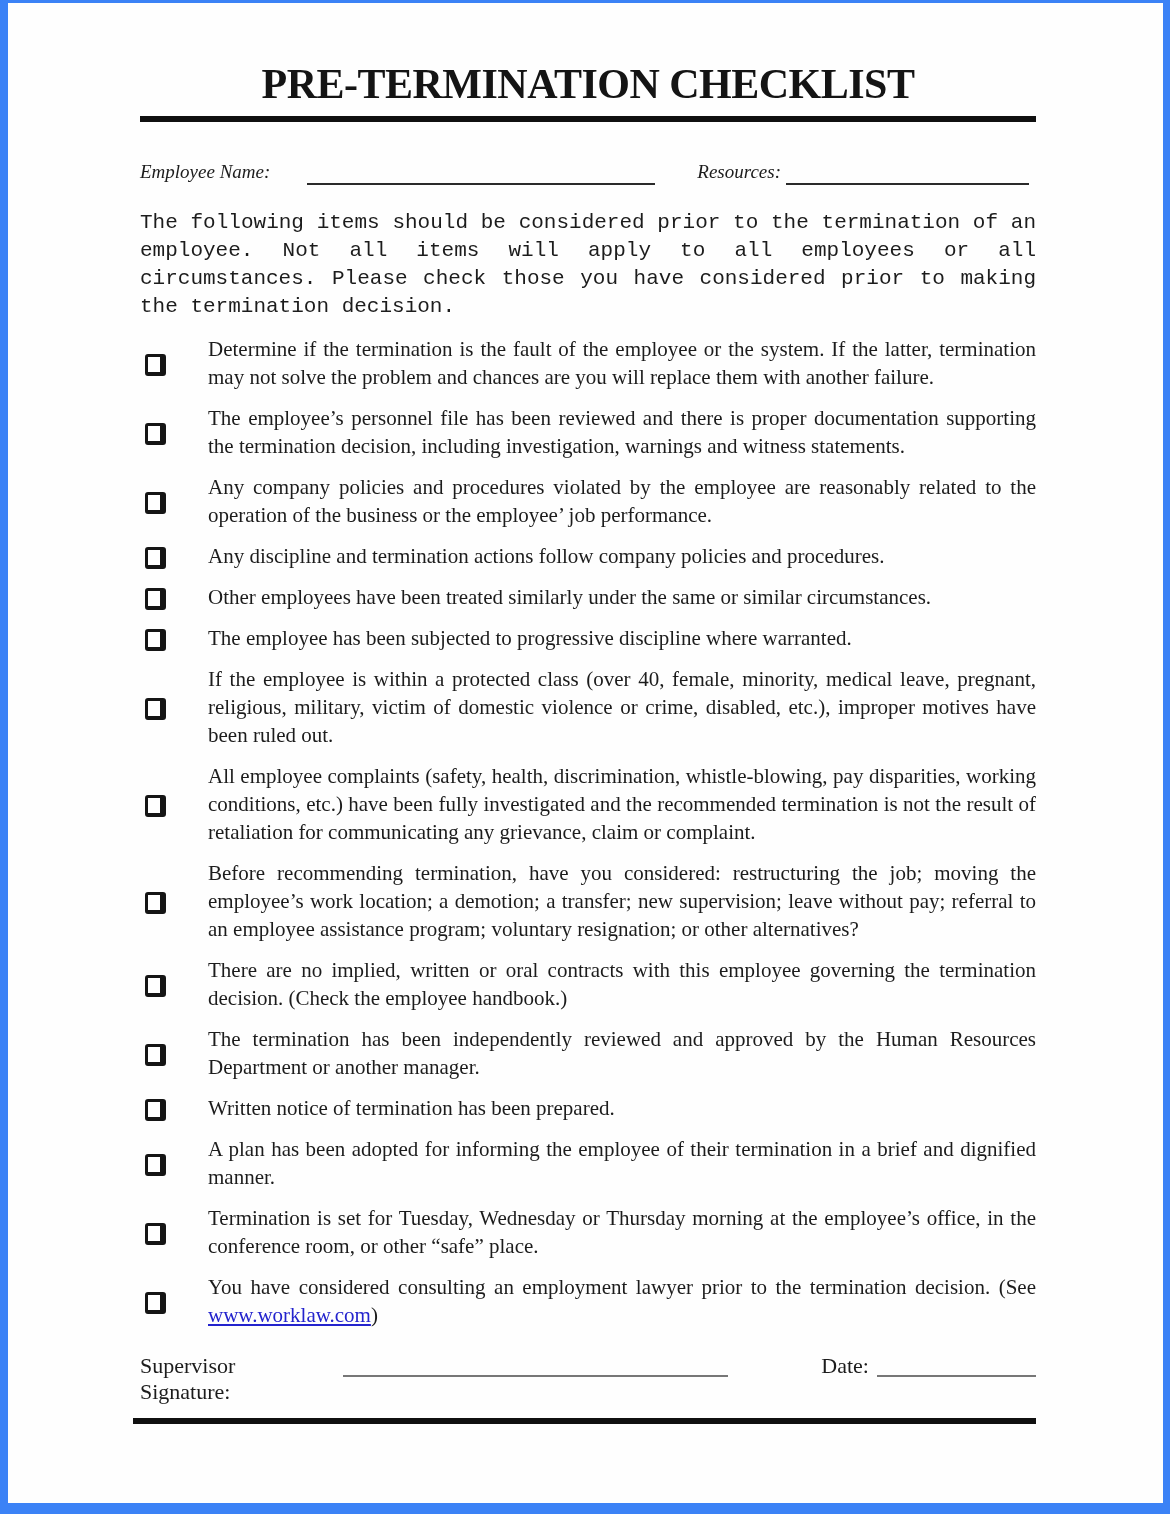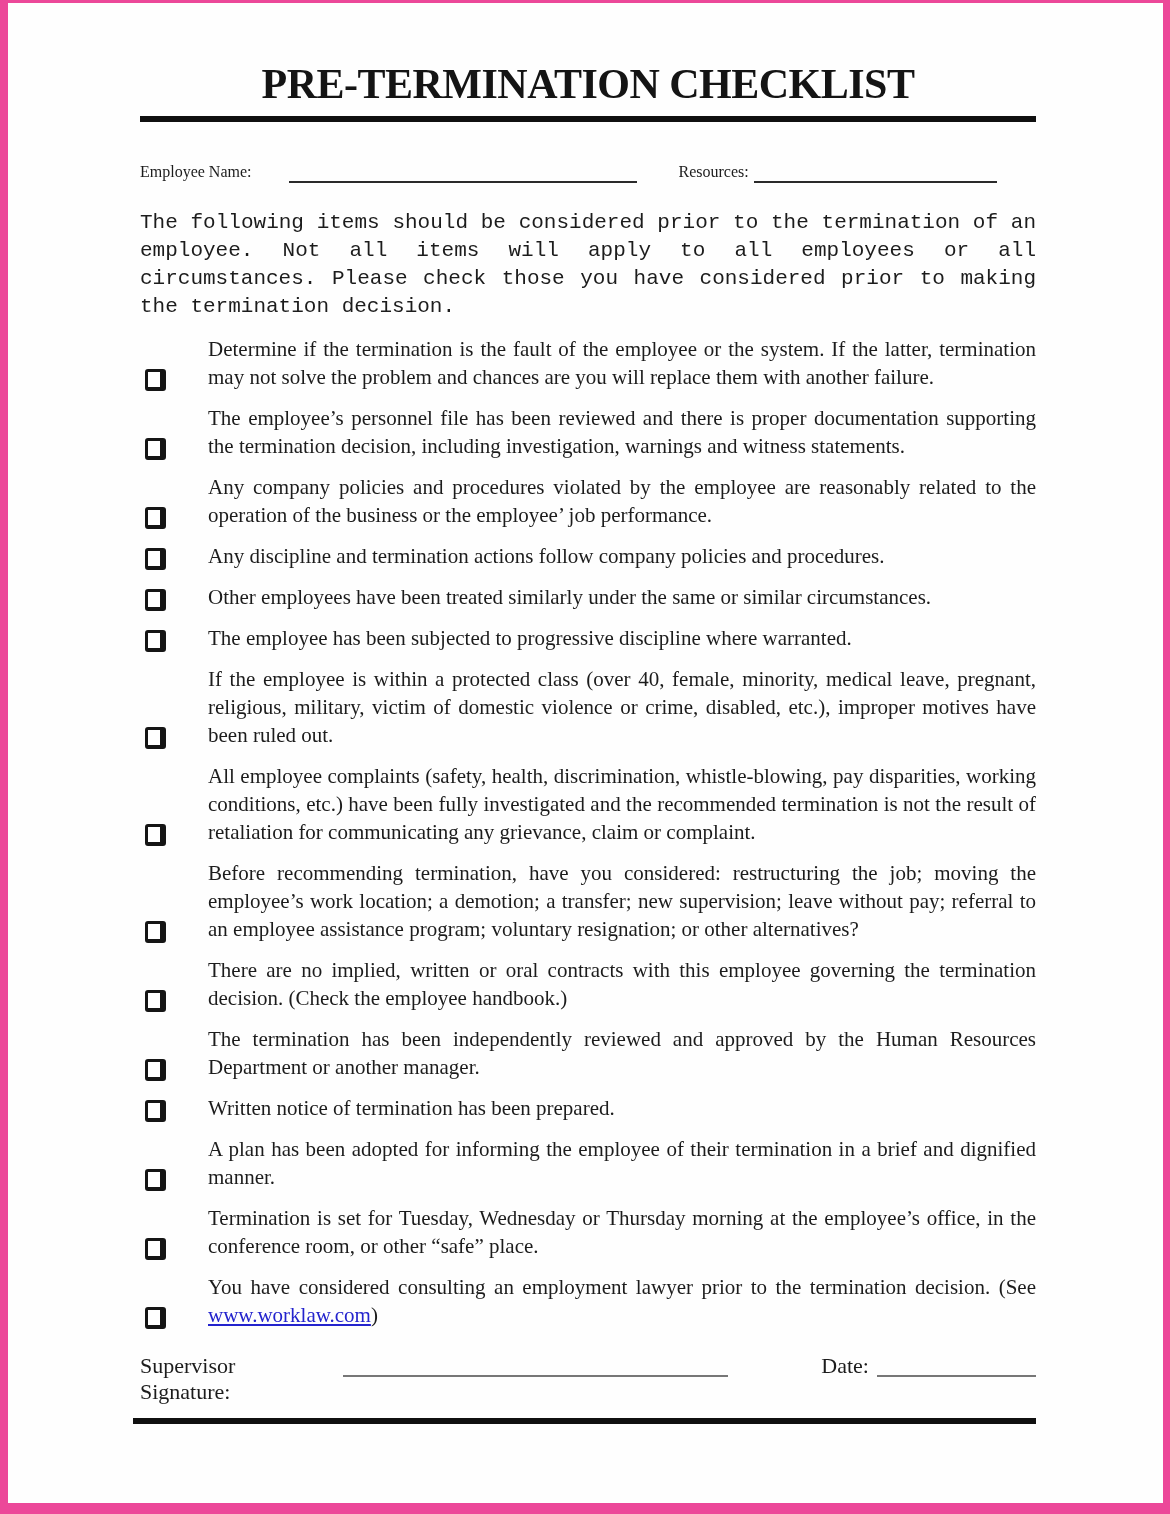--- a/index.html
+++ b/index.html
@@ -7,21 +7,21 @@
   body {
     font-family: "Liberation Serif", "DejaVu Serif", serif;
     color: #1c1c1c;
     background: #f0e8b2;
     overflow: hidden;
   }
   .frame {
     position: relative;
     width: 1170px;
     height: 1514px;
-    background: #ec4899;
+    background: #3b82f6;
   }
   .page {
     position: absolute;
     left: 8px; top: 3px; right: 7px; bottom: 11px;
     background: #fefefe;
   }
   .content {
     padding: 0 127px 0 132px;
   }
   .doc-title {
@@ -33,44 +33,45 @@
     letter-spacing: -0.5px;
     color: #141414;
   }
   .title-rule {
     height: 6px;
     background: #101010;
     margin-top: 9px;
   }
   .fields-row {
     display: flex;
-    align-items: flex-start;
+    align-items: flex-end;
     margin-top: 37px;
-    font-size: 16px;
+    font-size: 19px;
     line-height: 26px;
+    font-style: italic;
   }
   .blank {
     display: inline-block;
     border-bottom: 2px solid #2a2a2a;
     height: 24px;
   }
   .name-blank  { width: 348px; margin-left: 37px; }
   .dept-field  { margin-left: 42px; }
   .dept-blank  { width: 243px; margin-left: 5px; }
   .intro {
     margin-top: 24px;
     font-size: 21px;
     line-height: 28px;
     text-align: justify;
     font-family: Liberation Mono, monospace;
   }
   .checklist { margin-top: 14px; }
   .item {
     display: flex;
-    align-items: flex-end;
+    align-items: center;
     margin-bottom: 13px;
   }
   .checkbox {
     flex: 0 0 auto;
     width: 21px;
     height: 22px;
     margin: 4px 0 0 5px;
     border: 3px solid #151515;
     border-right-width: 6px;
     border-bottom-width: 4px;

